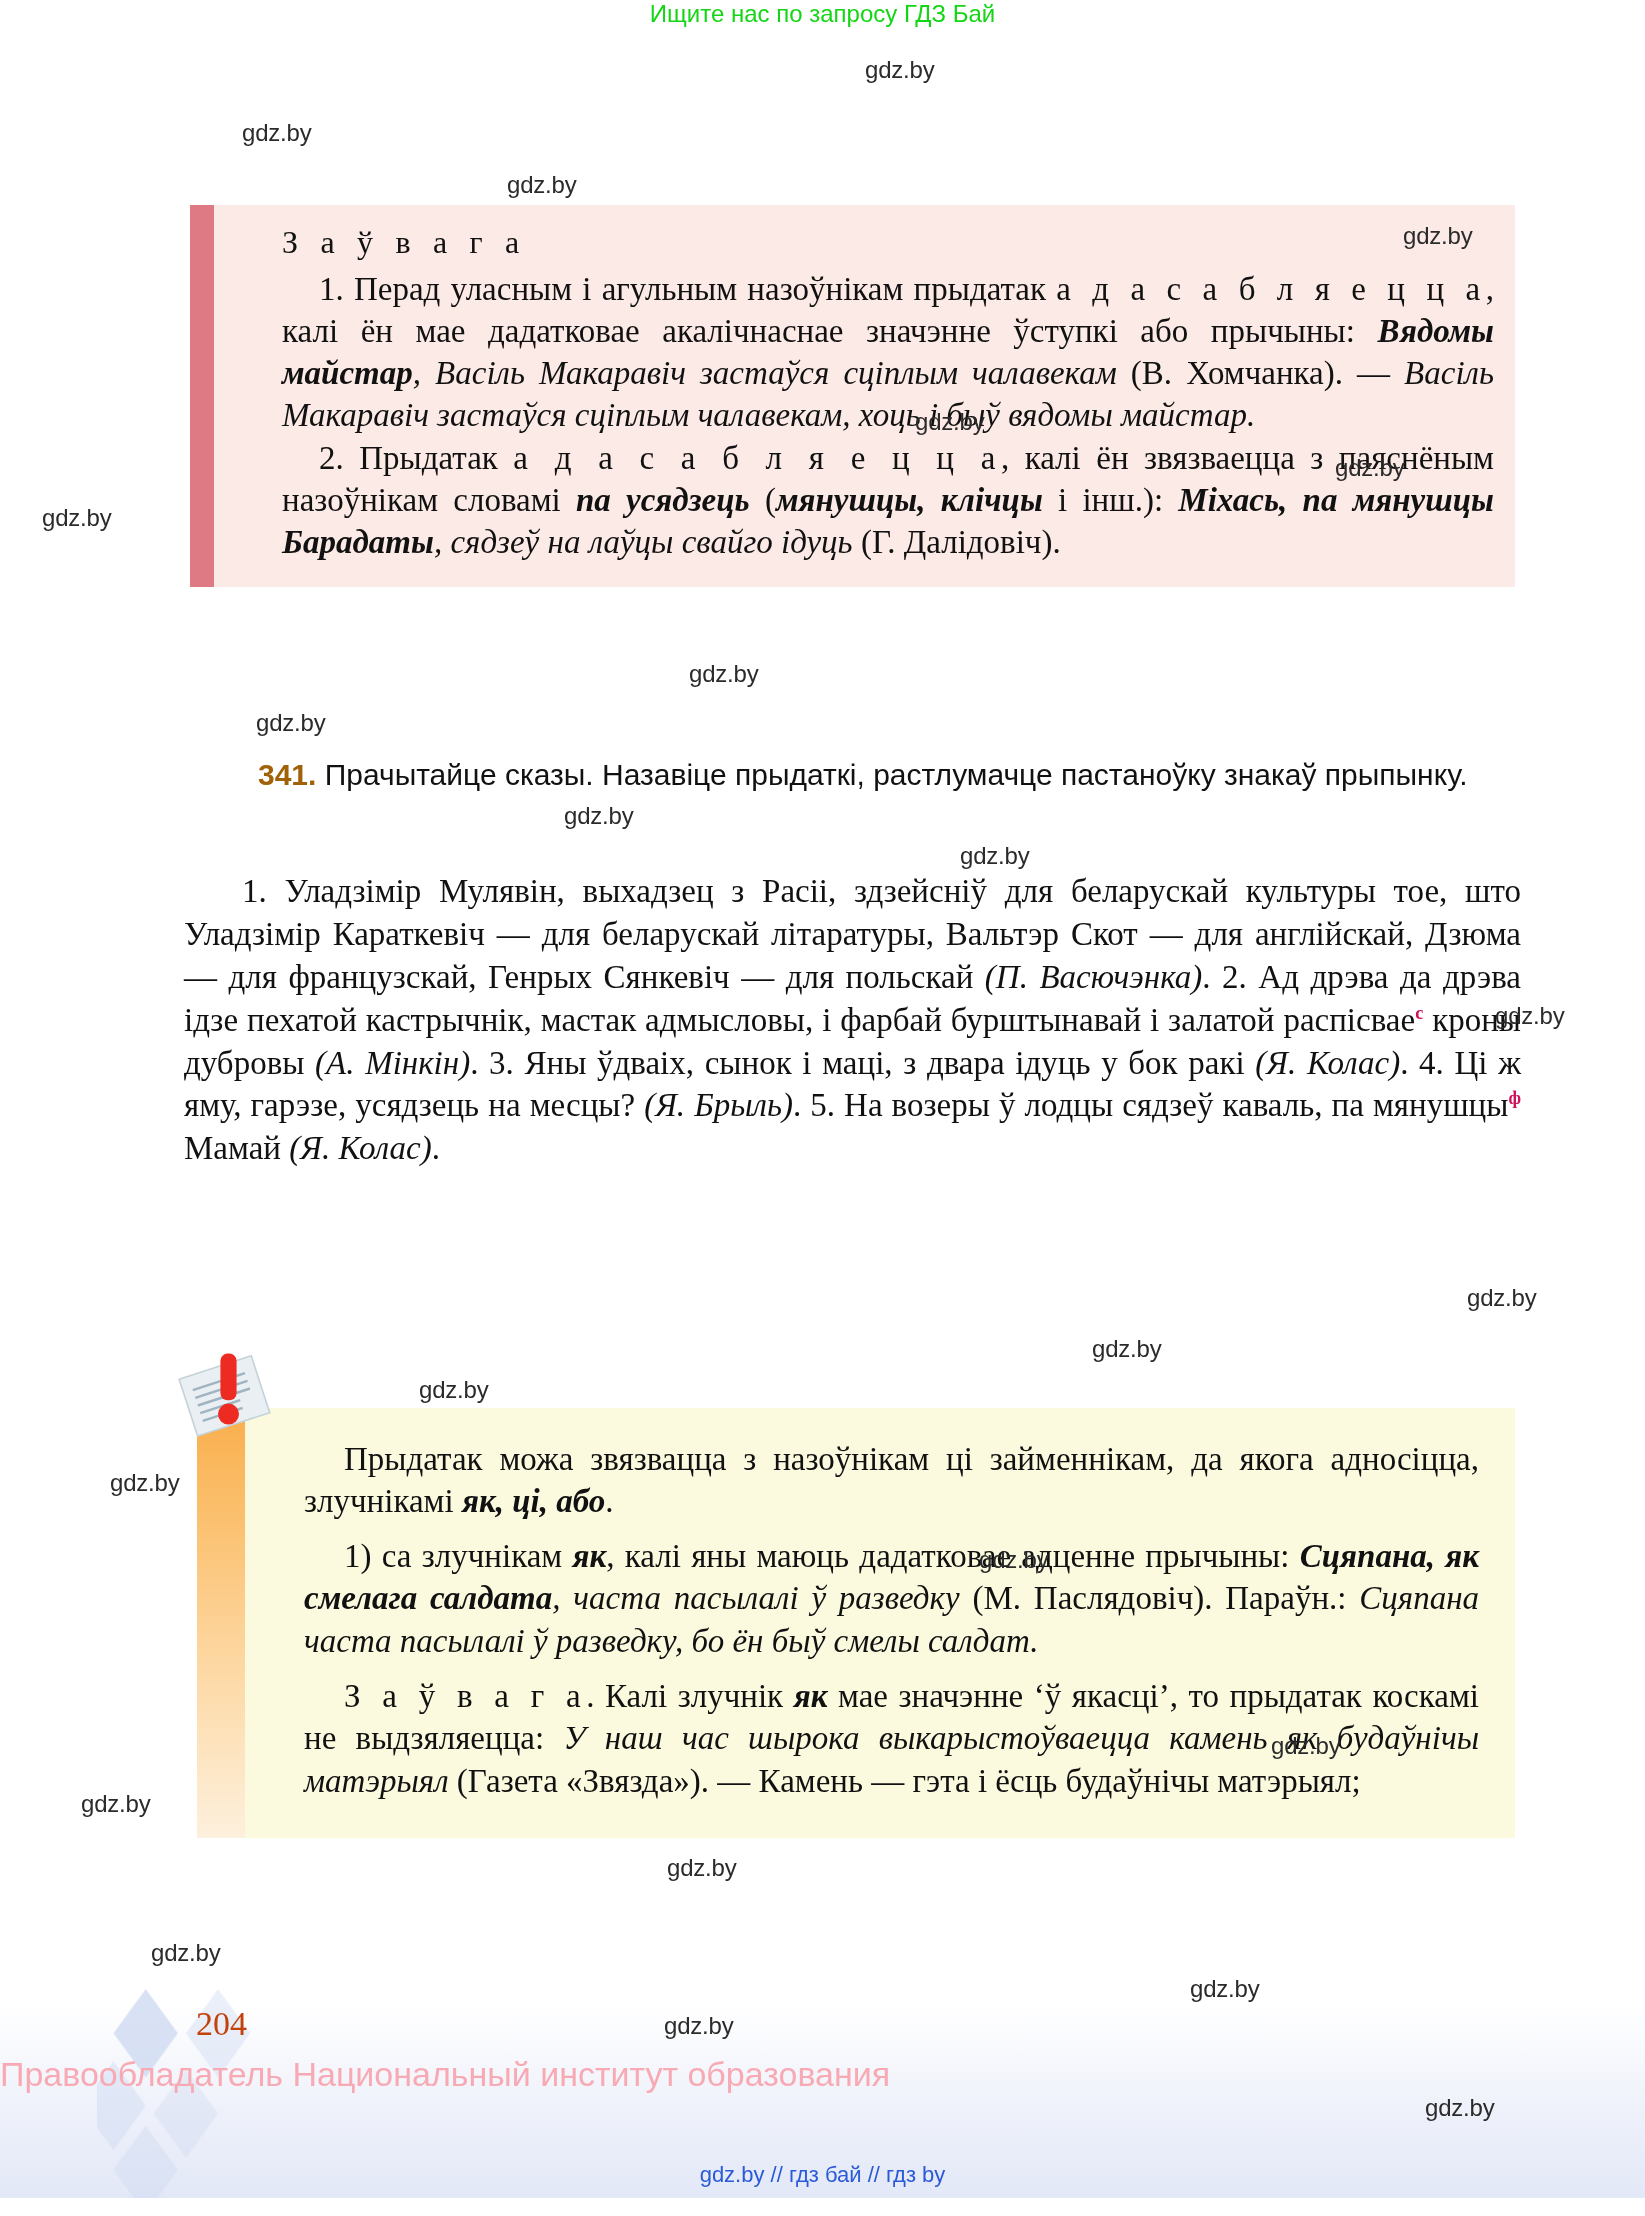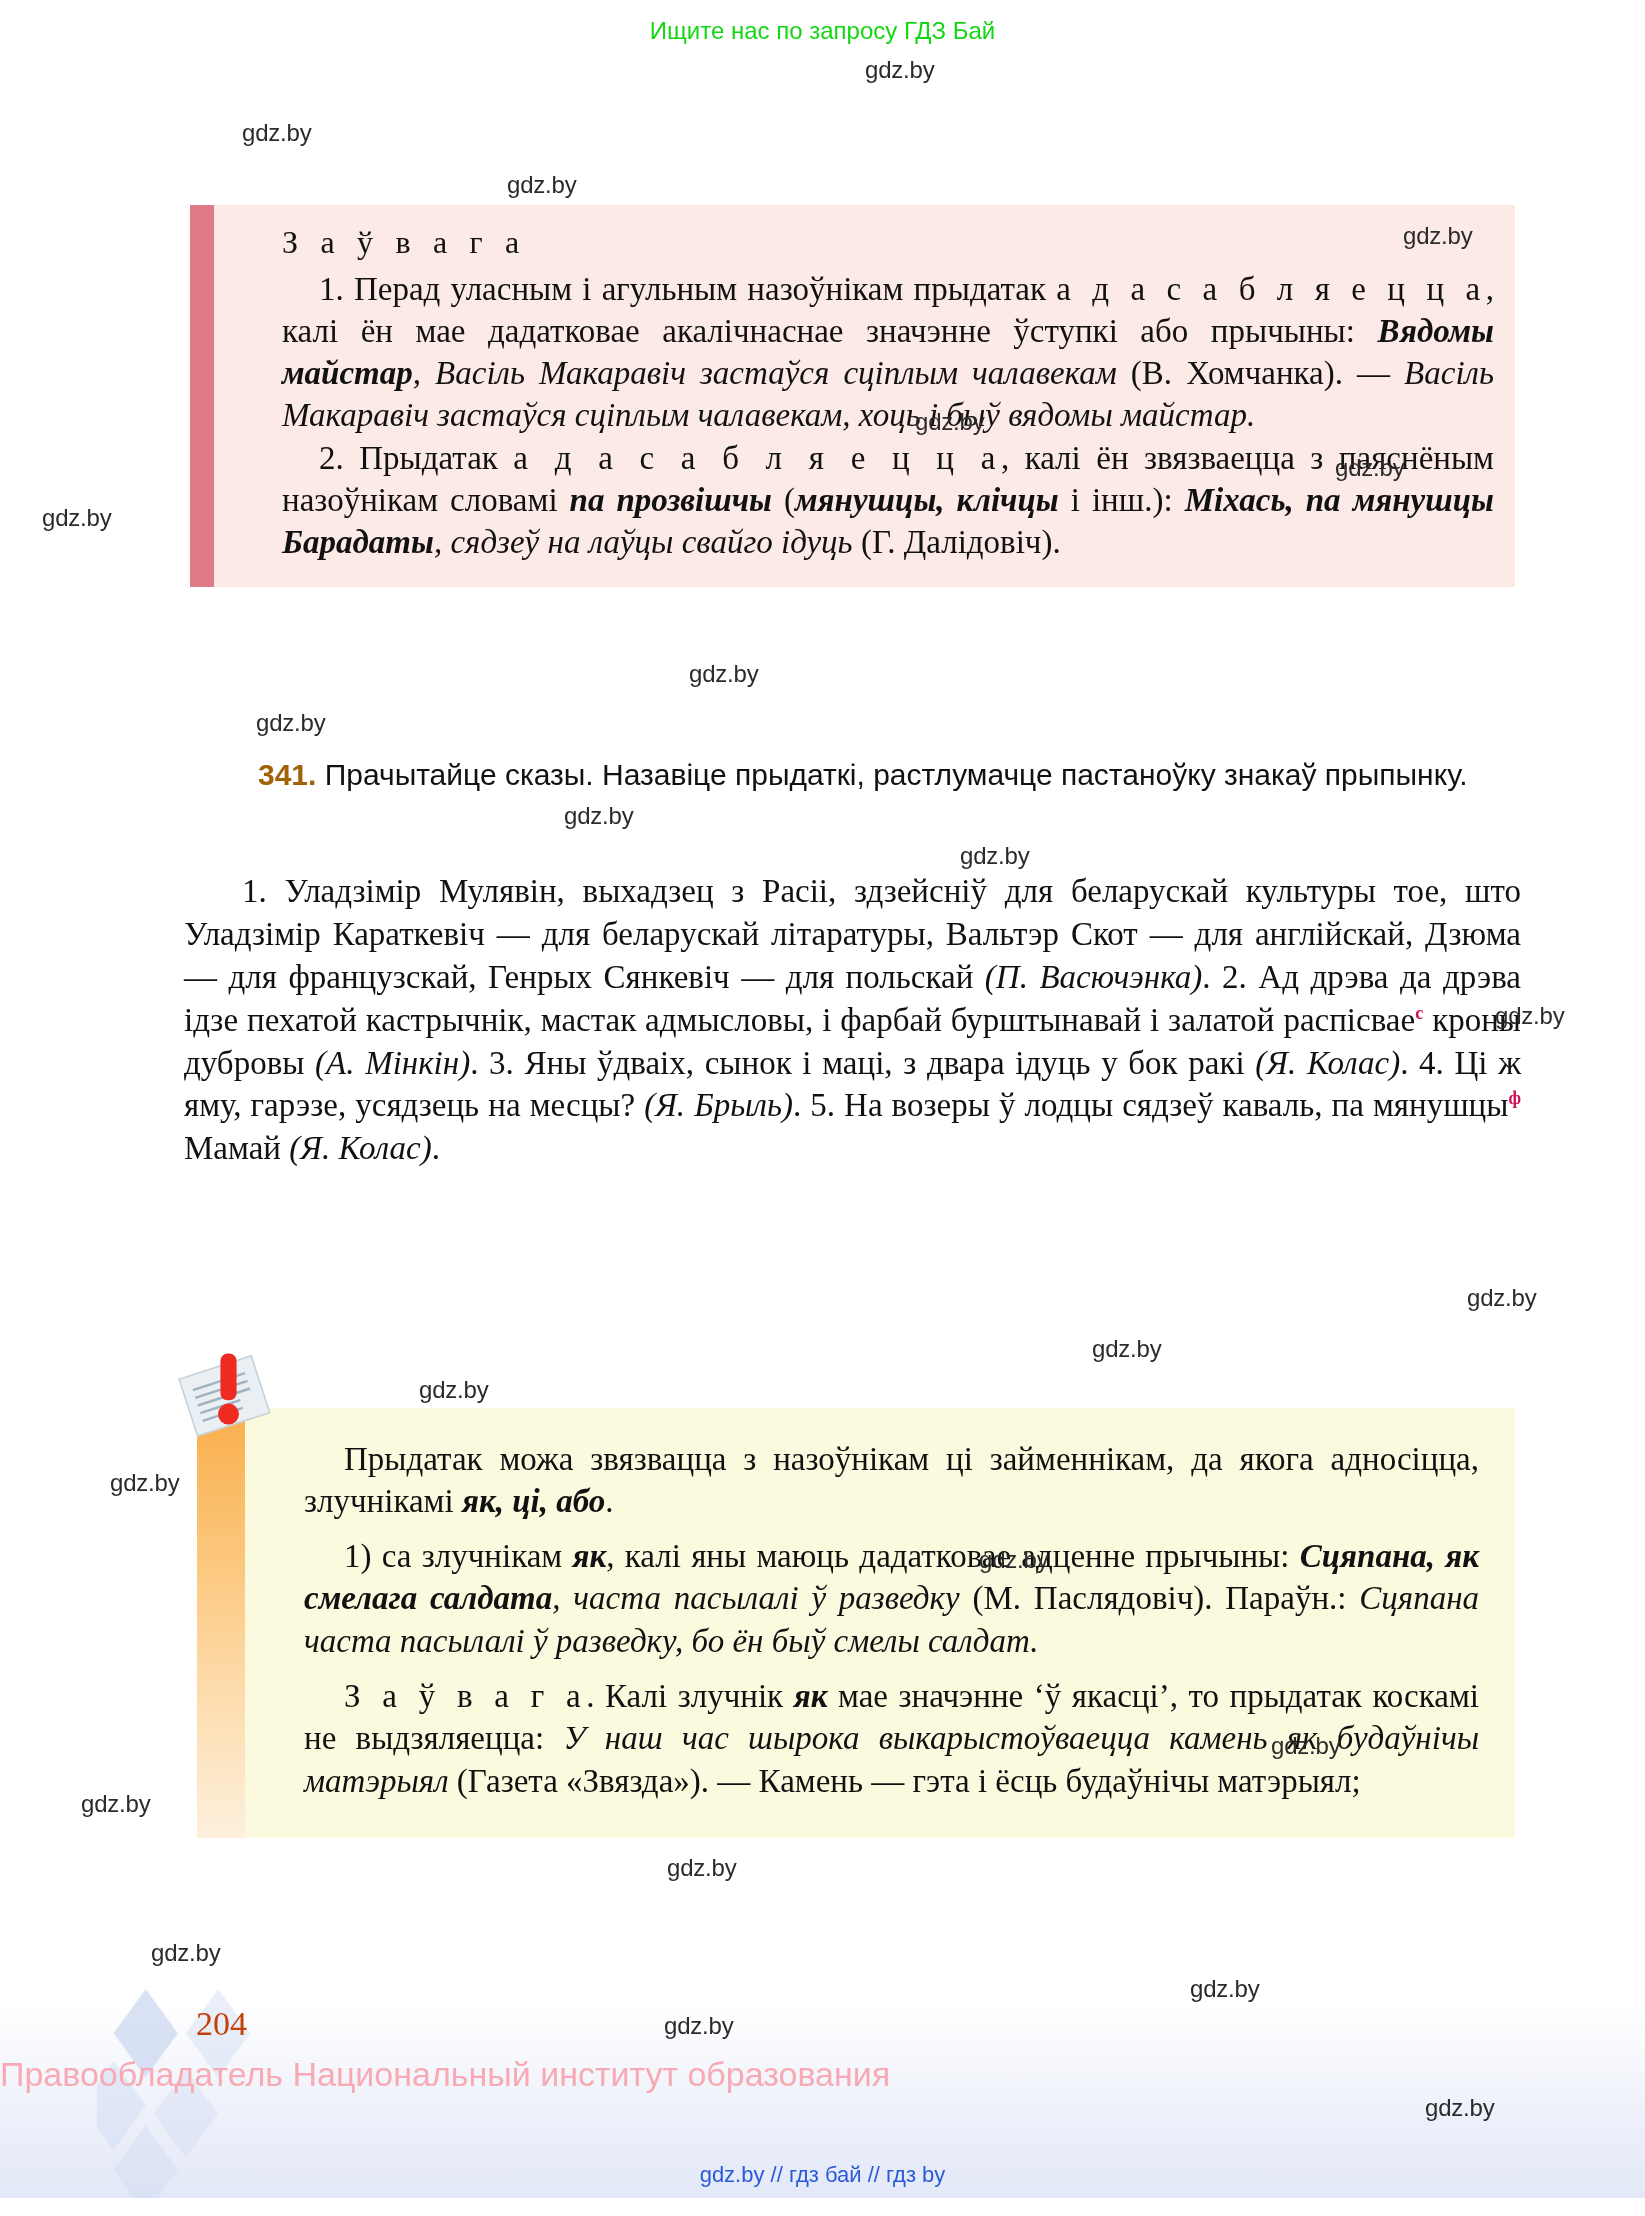--- a/index.html
+++ b/index.html
@@ -18,21 +18,21 @@
     font-family: "Liberation Sans", sans-serif;
     font-size: 24px;
     color: #2b2b2b;
     white-space: nowrap;
     z-index: 40;
     letter-spacing: -0.2px;
   }
 
   .topbanner {
     position: absolute;
-    top: 17px; left: 0; right: 0;
+    top: 0; left: 0; right: 0;
     text-align: center;
     font-family: "Liberation Sans", sans-serif;
     font-size: 24px;
     color: #14d614;
     z-index: 45;
   }
 
   
   .page {
     position: absolute;
@@ -196,21 +196,21 @@
 
 <div class="page">
 
   <div class="topbanner">Ищите нас по запросу ГДЗ Бай</div>
 
   <div class="pinkbox">
     <div class="hdr">З а ў в а г а</div>
 
     <p><span>1. Перад уласным і агульным назоўнікам прыдатак </span><span class="sp">а д а с а б л я е ц ц а</span><span>, калі ён мае дадатковае акалічнаснае значэнне ўступкі або прычыны: </span><span class="bi">Вядомы майстар</span><span class="it">, Васіль Макаравіч застаўся сціплым чалавекам</span><span> (В. Хомчанка). — </span><span class="it">Васіль Макаравіч застаўся сціплым чалавекам, хоць і быў вядомы майстар.</span></p>
 
-    <p><span>2. Прыдатак </span><span class="sp">а д а с а б л я е ц ц а</span><span>, калі ён звязваецца з паяснёным назоўнікам словамі </span><span class="bi">па прозвішчы</span><span> (</span><span class="bi">мянушцы, клічцы</span><span> і інш.): </span><span class="bi">Міхась, па мянушцы Барадаты</span><span class="it">, сядзеў на лаўцы свайго ідуць</span><span> (Г. Далідовіч).</span></p>
+    <p><span>2. Прыдатак </span><span class="sp">а д а с а б л я е ц ц а</span><span>, калі ён звязваецца з паяснёным назоўнікам словамі </span><span class="bi">па усядзець</span><span> (</span><span class="bi">мянушцы, клічцы</span><span> і інш.): </span><span class="bi">Міхась, па мянушцы Барадаты</span><span class="it">, сядзеў на лаўцы свайго ідуць</span><span> (Г. Далідовіч).</span></p>
   </div>
 
   <div class="ex-head"><span class="ex-num">341.</span> <span>Прачытайце сказы. Назавіце прыдаткі, растлумачце пастаноўку знакаў прыпынку.</span></div>
 
   <div class="ex-body">
     <p><span>1. Уладзімір Мулявін, выхадзец з Расіі, здзейсніў для беларускай культуры тое, што Уладзімір Караткевіч — для беларускай літаратуры, Вальтэр Скот — для англійскай, Дзюма — для французскай, Генрых Сянкевіч — для польскай </span><span class="it">(П. Васючэнка)</span><span>. 2. Ад дрэва да дрэва ідзе пехатой кастрычнік, мастак адмысловы, і фарбай бурштынавай і залатой распісвае</span><sup class="mark">с</sup><span> кроны дубровы </span><span class="it">(А. Мінкін)</span><span>. 3. Яны ўдваіх, сынок і маці, з двара ідуць у бок ракі </span><span class="it">(Я. Колас)</span><span>. 4. Ці ж яму, гарэзе, усядзець на месцы? </span><span class="it">(Я. Брыль)</span><span>. 5. На возеры ў лодцы сядзеў каваль, па мянушцы</span><sup class="mark">ф</sup><span> Мамай </span><span class="it">(Я. Колас)</span><span>.</span></p>
   </div>
 
   <div class="yellowbox">
     <p><span>Прыдатак можа звязвацца з назоўнікам ці займеннікам, да якога адносіцца, злучнікамі </span><span class="bi">як, ці, або</span><span>.</span></p>

